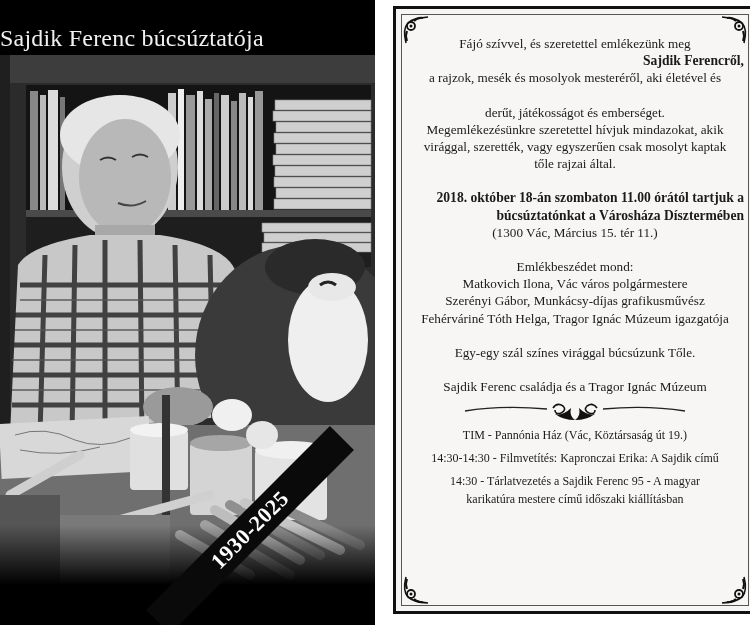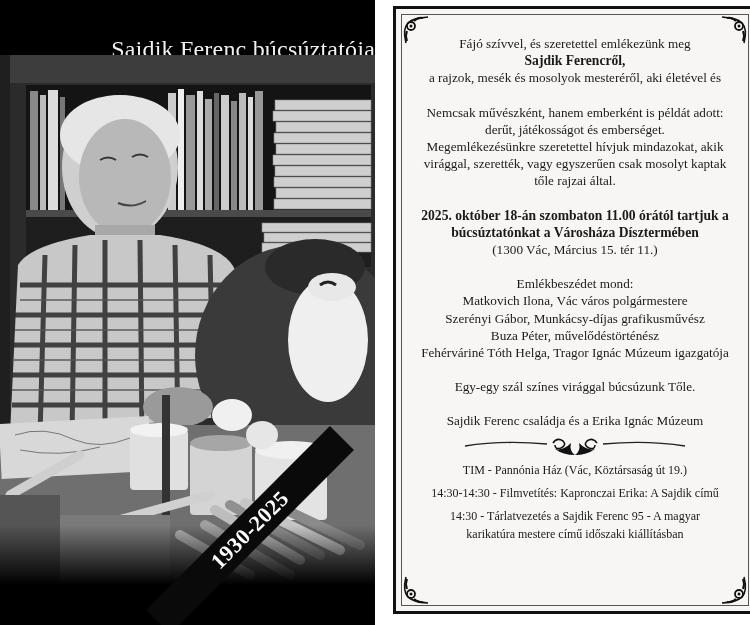--- a/index.html
+++ b/index.html
@@ -5,21 +5,21 @@
     * { margin: 0; padding: 0; box-sizing: border-box; }
     html, body { width: 750px; height: 625px; overflow: hidden; background: #fff; }
     body { position: relative; font-family: "Liberation Serif", "DejaVu Serif", serif; }
 
     
     .left {
       position: absolute; left: 0; top: 0; width: 375px; height: 625px;
       background: #000; overflow: hidden;
     }
     .left-title {
-      position: absolute; top: 36px; left: 0; width: 375px; text-align: right;
+      position: absolute; top: 25px; left: 0; width: 375px; text-align: left;
       color: #f0f0f0; font-size: 24px; letter-spacing: 0.2px;
       font-family: "Liberation Serif", "DejaVu Serif", serif;
     }
     .photo {
       position: absolute; left: 0; top: 55px; width: 375px; height: 530px;
       background: linear-gradient(180deg, #1a1a1a 0%, #2a2a2a 8%, #3a3a3a 30%, #5a5a5a 60%, #777 85%, #111 100%);
       overflow: hidden;
     }
     .photo svg { position: absolute; left: 0; top: 0; }
     .photo-fade {
@@ -56,21 +56,21 @@
     .corner.br { right: 4px; bottom: 4px; transform: scale(-1,-1); }
 
     .text {
       position: absolute; left: 10px; right: 10px; top: 26px;
       text-align: center; color: #1a1a1a;
       font-family: "Liberation Serif", "DejaVu Serif", serif;
       font-size: 13.2px; line-height: 17.2px;
     }
     .text p { margin: 0; }
     .gap { height: 17px; }
-    .bold { font-weight: bold; font-size: 13.6px; }
+    .bold { font-weight: bold; font-size: 13.6px; text-align: right; }
     .divider {
       display: block; margin: 5px auto 4px auto; width: 224px; height: 22px;
     }
     .sched { font-size: 12px; line-height: 18px; }
     .sched-gap { height: 5px; }
   </style>
 </head>
 <body>
 
 <div class="left">
@@ -231,39 +231,37 @@
       <circle cx="11" cy="13" r="1.5" fill="#111"></circle>
       <path d="M14 8 q4 -4 9 -3" stroke="#111" stroke-width="2" fill="none"></path>
       <path d="M7 18 q-2 5 0 10" stroke="#111" stroke-width="2" fill="none"></path>
     </svg>
 
     <div class="text">
       <p>Fájó szívvel, és szeretettel emlékezünk meg</p>
       <p class="bold">Sajdik Ferencről,</p>
       <p>a rajzok, mesék és mosolyok mesteréről, aki életével és</p>
       <div class="gap"></div>
-      <p>Nemcsak művészként, hanem emberként is példát adott:</p>
       <p>derűt, játékosságot és emberséget.</p>
       <p>Megemlékezésünkre szeretettel hívjuk mindazokat, akik</p>
       <p>virággal, szerették, vagy egyszerűen csak mosolyt kaptak</p>
       <p>tőle rajzai által.</p>
       <div class="gap"></div>
-      <p class="bold">2025. október 18-án szombaton 11.00 órától tartjuk a</p>
+      <p class="bold">2018. október 18-án szombaton 11.00 órától tartjuk a</p>
       <p class="bold">búcsúztatónkat a Városháza Dísztermében</p>
       <p>(1300 Vác, Március 15. tér 11.)</p>
       <div class="gap"></div>
       <p>Emlékbeszédet mond:</p>
       <p>Matkovich Ilona, Vác város polgármestere</p>
       <p>Szerényi Gábor, Munkácsy-díjas grafikusművész</p>
-      <p>Buza Péter, művelődéstörténész</p>
       <p>Fehérváriné Tóth Helga, Tragor Ignác Múzeum igazgatója</p>
       <div class="gap"></div>
       <p>Egy-egy szál színes virággal búcsúzunk Tőle.</p>
       <div class="gap"></div>
-      <p>Sajdik Ferenc családja és a Erika Ignác Múzeum</p>
+      <p>Sajdik Ferenc családja és a Tragor Ignác Múzeum</p>
 
       <svg class="divider" viewBox="0 0 224 22">
         <path d="M2 11 Q40 5 84 9" stroke="#222" stroke-width="1.4" fill="none"></path>
         <path d="M222 11 Q184 5 140 9" stroke="#222" stroke-width="1.4" fill="none"></path>
         <path d="M90 8 q4 -6 10 -2 q4 4 -2 7 q-6 2 -6 -3" stroke="#111" stroke-width="1.6" fill="none"></path>
         <path d="M134 8 q-4 -6 -10 -2 q-4 4 2 7 q6 2 6 -3" stroke="#111" stroke-width="1.6" fill="none"></path>
         <path d="M92 14 q8 2 16 -6 q-2 8 4 12 q-12 0 -20 -6z" fill="#111"></path>
         <path d="M132 14 q-8 2 -16 -6 q2 8 -4 12 q12 0 20 -6z" fill="#111"></path>
       </svg>
 

